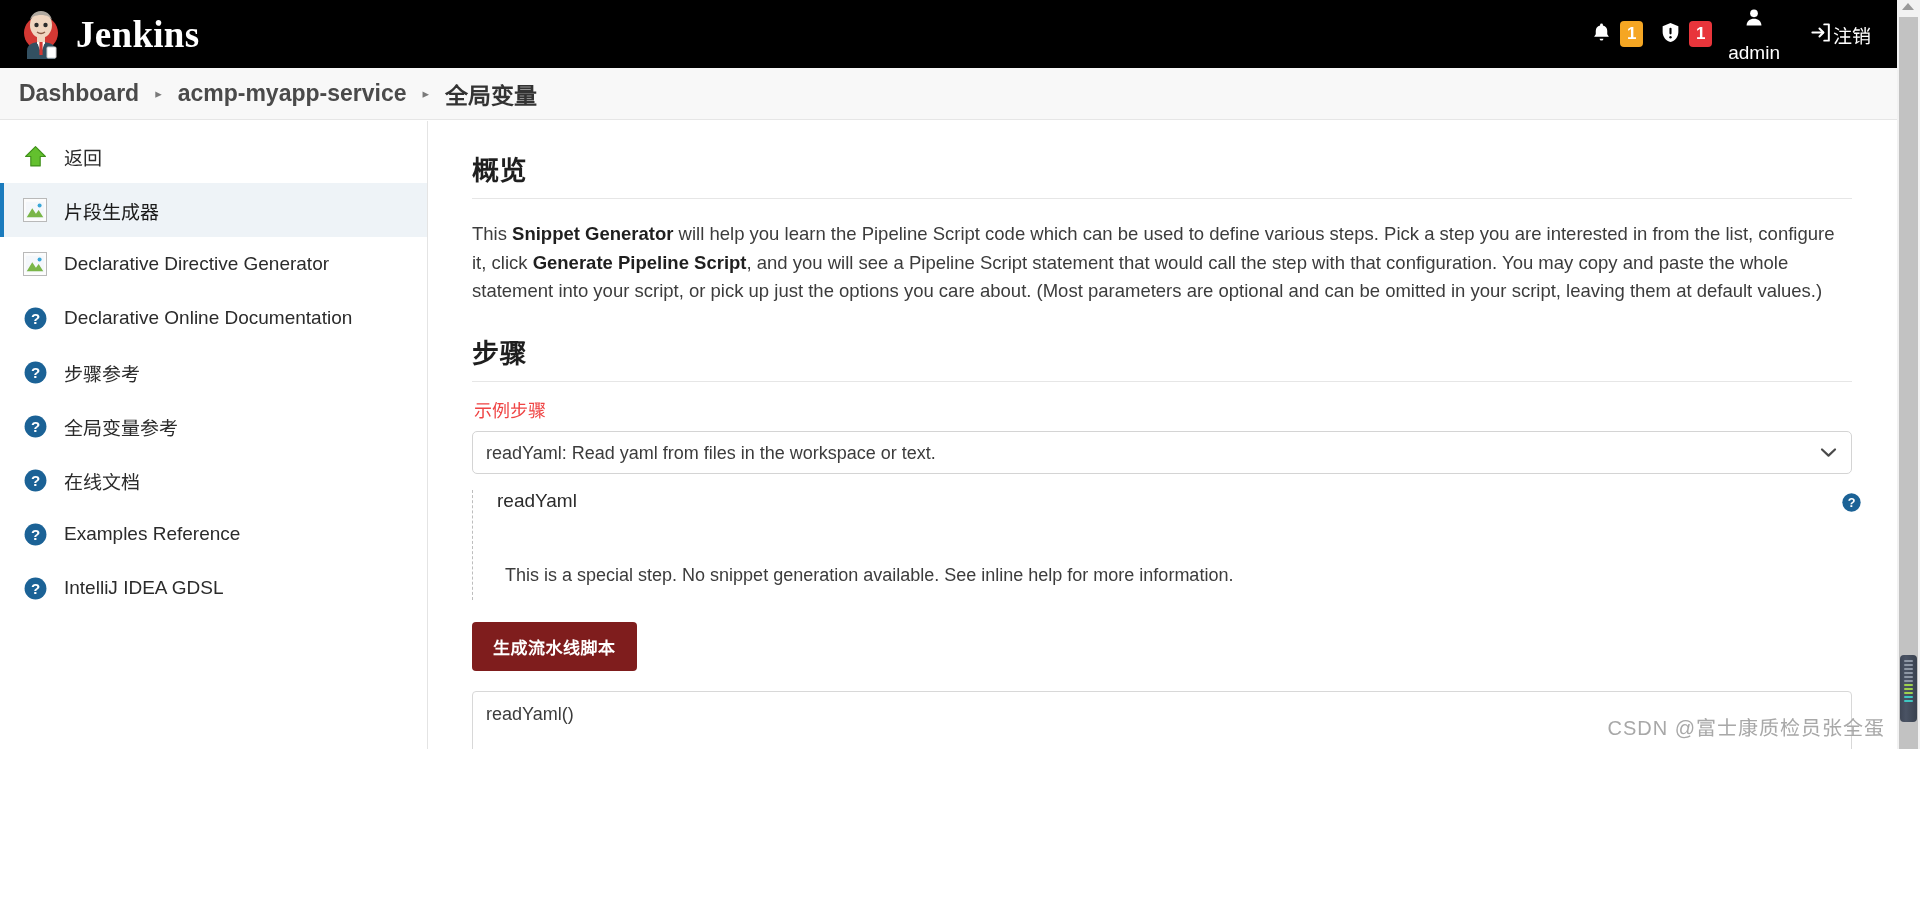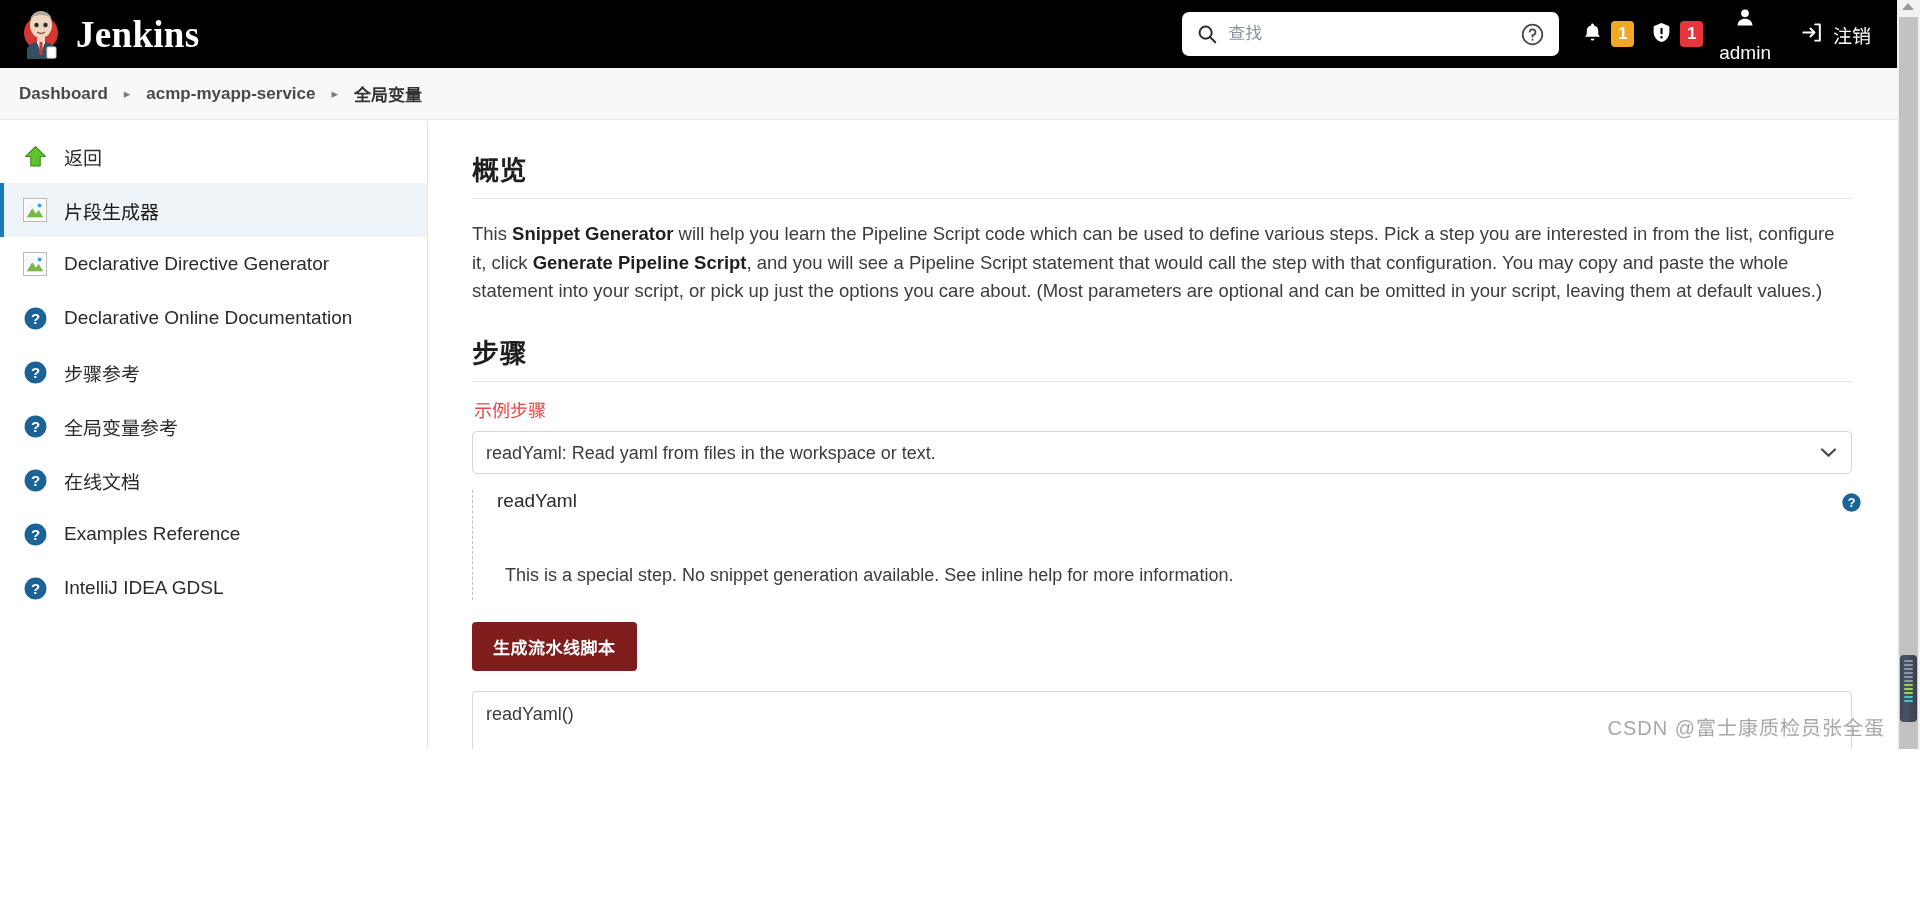--- a/index.html
+++ b/index.html
@@ -58,35 +58,35 @@
     display: inline-flex; align-items: center; justify-content: center;
     min-width: 23px; height: 26px; padding: 0 5px;
     border-radius: 4px;
     font-size: 17px; font-weight: bold; color: #fff;
     font-family: "Liberation Sans", sans-serif;
   }
   .badge.warn { background: #f5a623; color: #ffffff; }
   .badge.err  { background: #e8353b; color: #ffffff; }
   .user-chunk { display:flex; align-items:center; gap:9px; margin-right: 28px; cursor:pointer;flex-direction:column; }
   .user-chunk .uname { font-size: 19px; color:#fff; font-weight: 500; }
-  .logout-chunk { display:flex; align-items:center; gap:9px; margin-right: 26px; cursor:pointer; }
+  .logout-chunk { display:flex; align-items:center; margin-right: 26px; cursor:pointer; }
   .logout-chunk .ltext { font-size: 19px; color:#fff; font-weight: 500; }
 
   
   .breadcrumbs {
     position: absolute; top: 68px; left: 0;
     width: 1897px; height: 52px;
     background: #f8f8f8;
     border-bottom: 1px solid #e6e6e6;
     display: flex; align-items: center;
     padding-left: 19px;
     z-index: 15;
   }
   .crumb {
-    font-size: 17px; color: #4a4a4a; font-weight: bold;
+    font-size: 23px; color: #4a4a4a; font-weight: bold;
     text-decoration: none; cursor: pointer;
   }
   .crumb.current { color: #333; cursor: default; }
   .crumb-sep {
     color: #7a7a7a; font-size: 13px; margin: 0 16px;
     user-select: none;
   }
 
   
   .body-wrap {
@@ -320,36 +320,20 @@
           <path d="M19 33 L23 44 L27 33 Z" fill="#ffffff"></path>
           <rect x="29" y="38" width="9" height="11" rx="1" fill="#ffffff" stroke="#cfcfcf"></rect>
           <rect x="21.4" y="33" width="3.2" height="13" fill="#d33833"></rect>
         </svg>
       </span>
       <span class="brand-name">Jenkins</span>
     </div>
 
     <div class="header-spacer"></div>
 
-    <div class="searchbox">
-      <span class="sicon">
-        <svg width="22" height="22" viewBox="0 0 24 24" fill="none" stroke="#2b2b2b" stroke-width="2.2" stroke-linecap="round">
-          <circle cx="10.5" cy="10.5" r="6.6"></circle>
-            <line x1="15.4" y1="15.4" x2="21" y2="21"></line>
-        </svg>
-      </span>
-      <input type="text" value="" placeholder="查找" style="">
-      <span class="search-help">
-        <svg width="25" height="25" viewBox="0 0 24 24" fill="none" stroke="#4a4a4a" stroke-width="1.7">
-          <circle cx="12" cy="12" r="9.4"></circle>
-          <path d="M9.3 9.2 A2.8 2.8 0 1 1 12 12.6 v1.5" stroke-linecap="round"></path>
-          <circle cx="12" cy="17" r="0.95" fill="#4a4a4a" stroke="none"></circle>
-        </svg>
-      </span>
-    </div>
 
     <div class="hdr-icon-group">
       <span>
         <svg width="23" height="25" viewBox="0 0 24 24" fill="#ffffff">
           <path d="M12 2.6a1.5 1.5 0 0 1 1.5 1.5v.6a6 6 0 0 1 4.5 5.8v3.4l1.7 2.6H4.3L6 13.9v-3.4a6 6 0 0 1 4.5-5.8v-.6A1.5 1.5 0 0 1 12 2.6z"></path>
           <path d="M10 18.4h4a2 2 0 0 1-4 0z"></path>
         </svg>
       </span>
       <span class="badge warn">1</span>
     </div>

